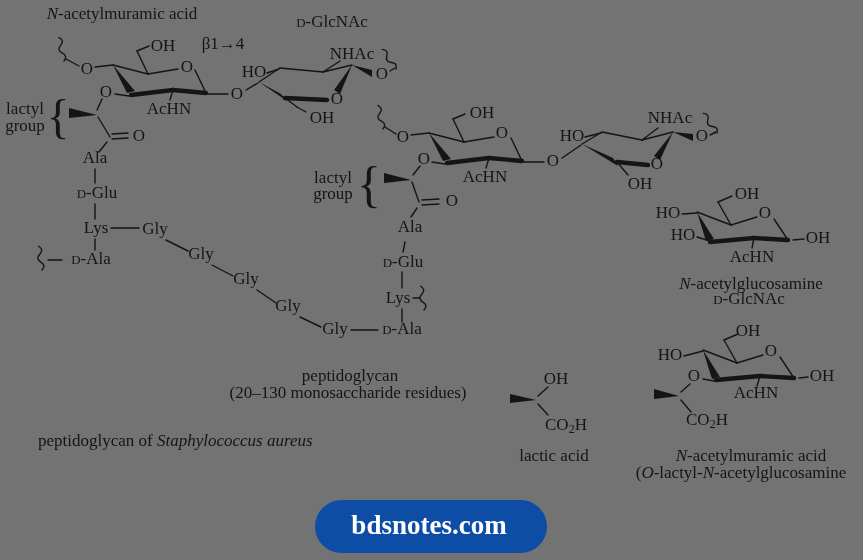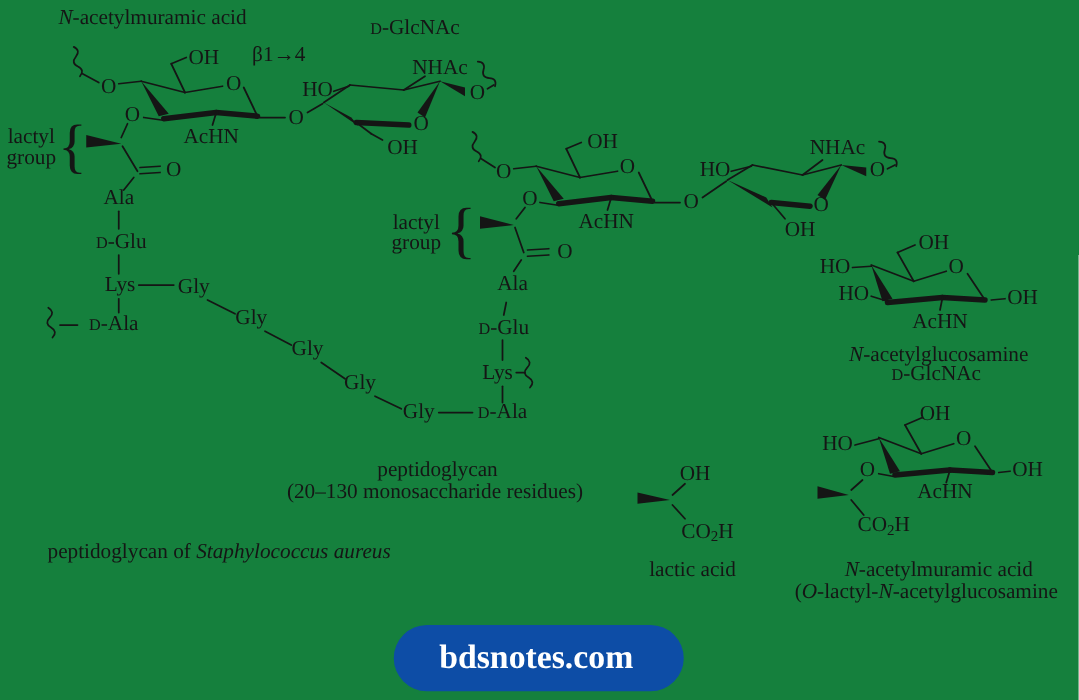--- a/index.html
+++ b/index.html
@@ -1,16 +1,16 @@
 <!DOCTYPE html>
 <html><head>
 <meta charset="utf-8">
 <style>
   html,body{margin:0;padding:0;background:#ffffff;}
-  .wrap{width:863px;height:560px;position:relative;background:#15803d;}
+  .wrap{width:863px;height:560px;position:relative;background:#737373;}
   svg{display:block;font-family:"Liberation Serif","DejaVu Serif",serif;}
   svg text{fill:#151515;}
   .at{font-size:17px;text-anchor:middle;}          
   .ats{font-size:17px;text-anchor:start;}
   .ti{font-size:17px;text-anchor:middle;}          
   .tis{font-size:17px;text-anchor:start;}
   .sc{font-size:13px;}                             
   .sub{font-size:12px;}                            
   .it{font-style:italic;}
   .br{font-size:48px;text-anchor:middle;}          

